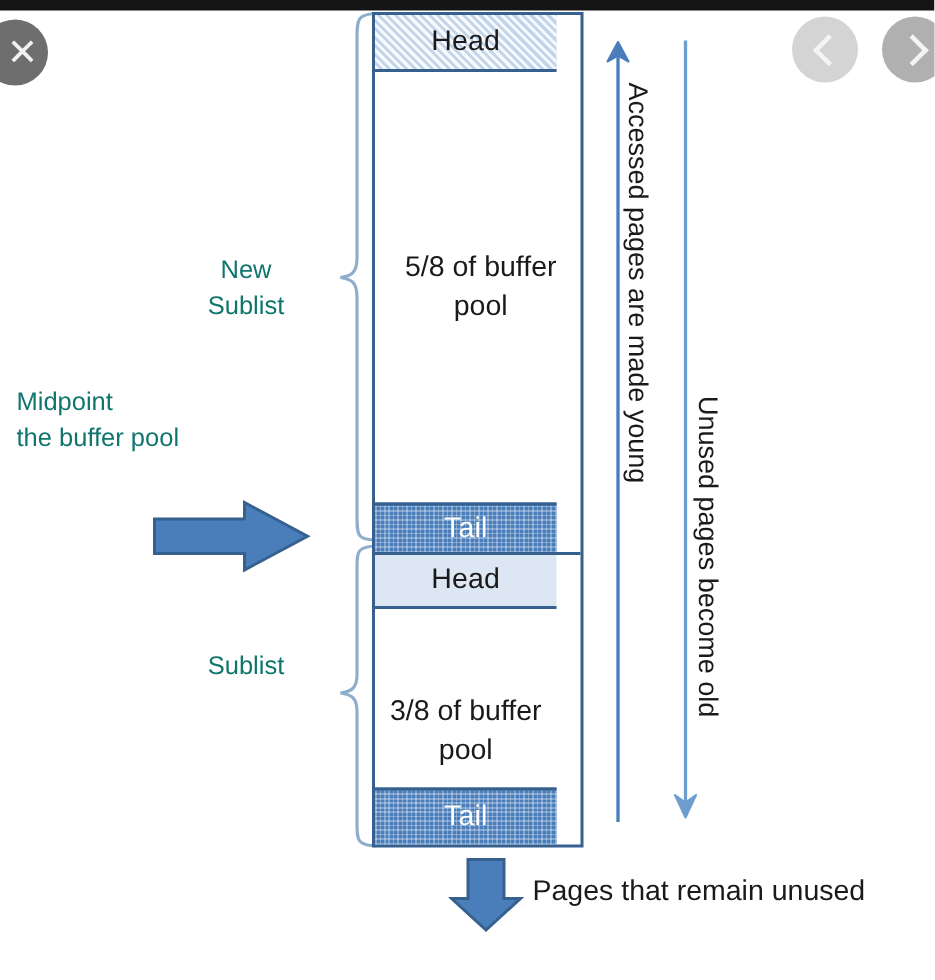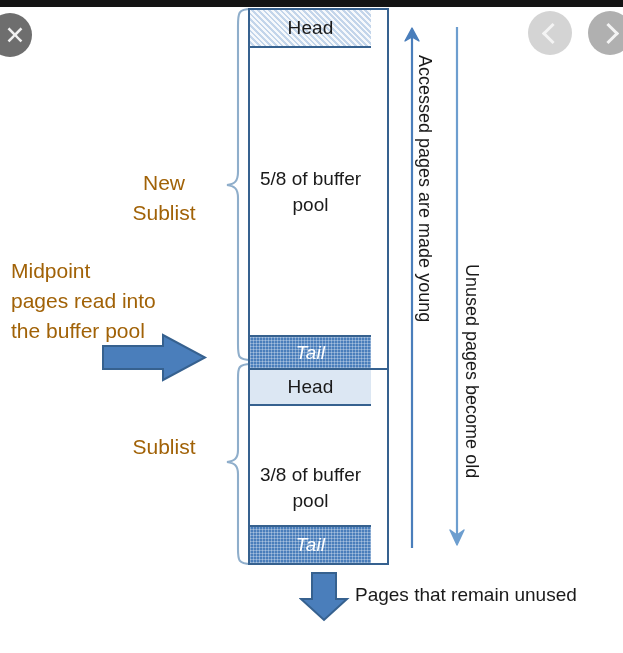--- a/index.html
+++ b/index.html
@@ -38,32 +38,31 @@
     border-bottom:2px solid #36618f;
   }
   .seg-head.pale{background:#dce7f3;}
   .seg-head span{color:#1a1a1a;}
 
   .seg-tail{
     background:#4a7ebb;
     background-image:repeating-linear-gradient(0deg,rgba(255,255,255,.30) 0 1px,rgba(255,255,255,0) 1px 3px),
                      repeating-linear-gradient(90deg,rgba(255,255,255,.30) 0 1px,rgba(255,255,255,0) 1px 3px);
     border-top:2px solid #36618f;
-    font-style:italic;
   }
   .seg-tail.btm{border-bottom:none;}
   .seg-tail span{color:#ffffff;}
 
   .seg-body{background:#ffffff;}
   .seg-body .label{font-size:19px;color:#1a1a1a;text-align:center;line-height:1.33;}
 
   .divider{position:absolute;left:0;width:137px;height:2px;background:#36618f;}
 
   
-  .sidetext{position:absolute;font-size:21px;line-height:1.42;color:#a16207;}
+  .sidetext{position:absolute;font-size:17px;line-height:1.42;color:#0f766e;}
   #new-sublist-label{left:125px;top:168px;width:78px;text-align:center;}
   #old-sublist-label{left:125px;top:432px;width:78px;text-align:center;}
   #midpoint-note{left:11px;top:223px;width:190px;margin-top:33px;}
 
   
   .brace{position:absolute;}
 
   
   .vtext{position:absolute;font-size:18px;color:#1a1a1a;white-space:nowrap;
          transform-origin:0 0;transform:rotate(90deg);}
@@ -93,21 +92,21 @@
   <svg class="brace" style="left:205px;top:0px;" width="46" height="575">
     <path d="M 47 364 C 33 364 33 368 33 378 L 33 450 C 33 459 29 461 22 462 C 29 463 33 465 33 474 L 33 549 C 33 560 33 564 47 564" fill="none" stroke="#8faecb" stroke-width="2.1"></path>
   </svg>
 
   <div class="column">
 
     <div class="seg seg-head" style="top:0px;height:38px;">
       <span>Head</span>
     </div>
 
-    <div class="seg seg-body" style="top:38px;height:287px;">
+    <div class="seg seg-body" style="top:38px;height:287px;justify-content:flex-end;">
       <div class="label">
         <div>5/8 of buffer</div>
         <div>pool</div>
       </div>
     </div>
 
     <div class="seg seg-tail" style="top:325px;height:33px;">
       <span>Tail</span>
     </div>
 
@@ -133,21 +132,20 @@
     <div>New</div>
     <div>Sublist</div>
   </div>
 
   <div class="sidetext" id="old-sublist-label">
     <div>Sublist</div>
   </div>
 
   <div class="sidetext" id="midpoint-note">
     <div>Midpoint</div>
-    <div>pages read into</div>
     <div>the buffer pool</div>
   </div>
 
   <svg style="position:absolute;left:101px;top:332px;" width="108" height="52">
     <path d="M 2 14 L 62 14 L 62 3 L 104 25.5 L 62 48 L 62 37 L 2 37 Z" fill="#4a7ebb" stroke="#36618f" stroke-width="2"></path>
   </svg>
 
   <svg style="position:absolute;left:401px;top:24px;" width="22" height="527">
     <line x1="11" y1="524" x2="11" y2="10" stroke="#4a7ebb" stroke-width="2.2"></line>
     <path d="M 11 4 L 18 17 L 11 13 L 4 17 Z" fill="#4a7ebb" stroke="#4a7ebb" stroke-width="1.4" stroke-linejoin="round"></path>

